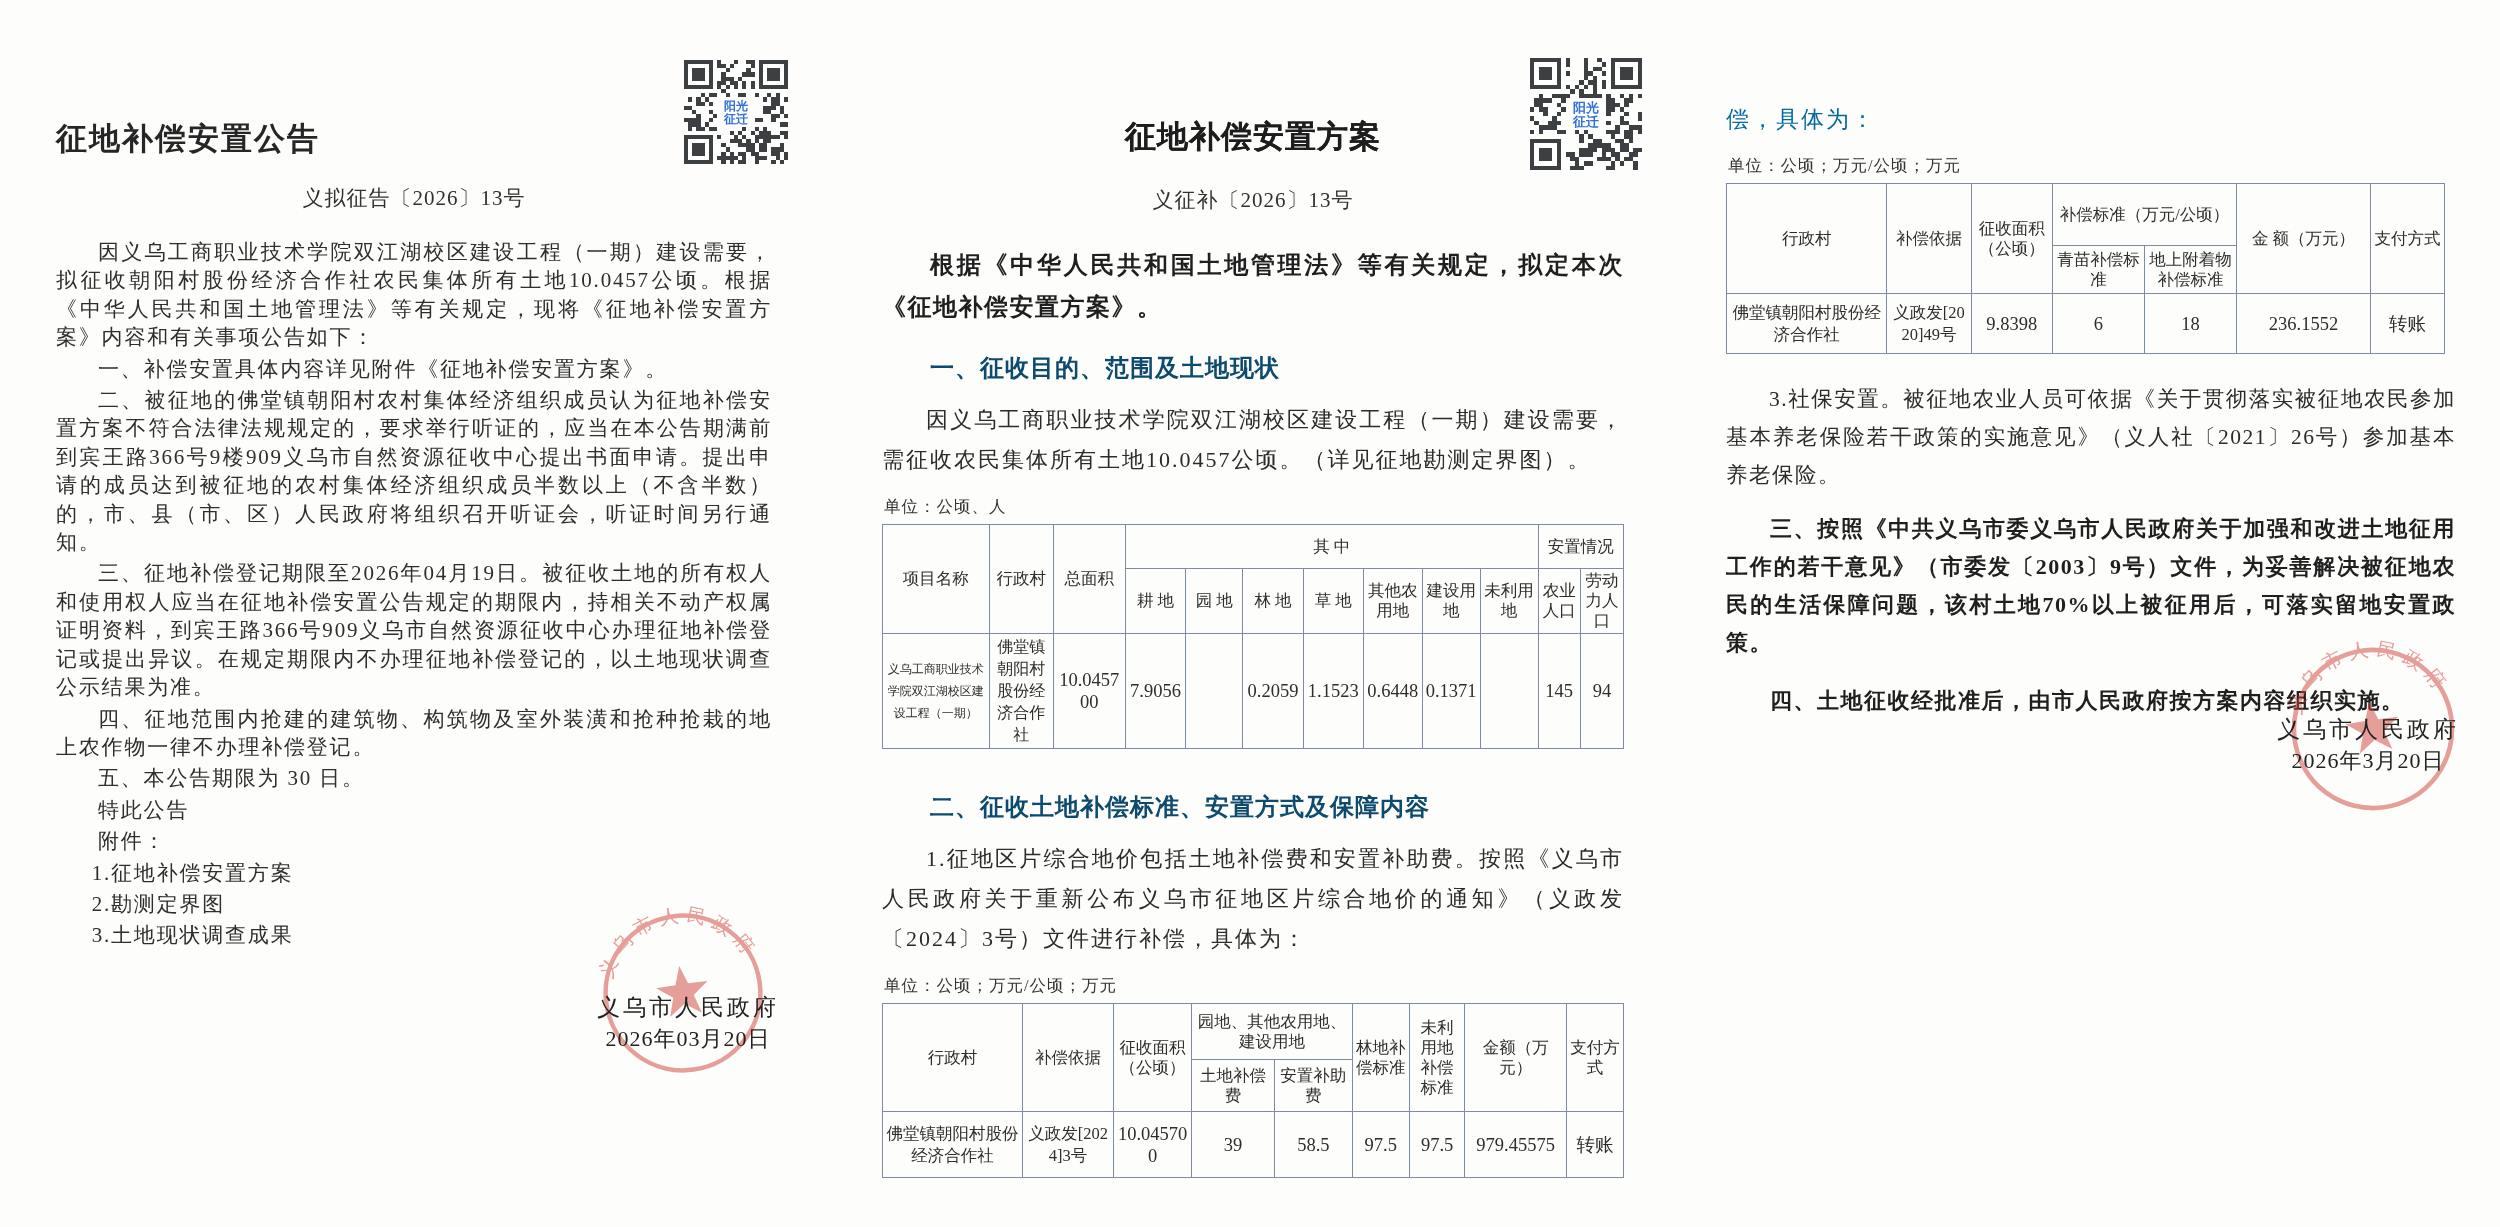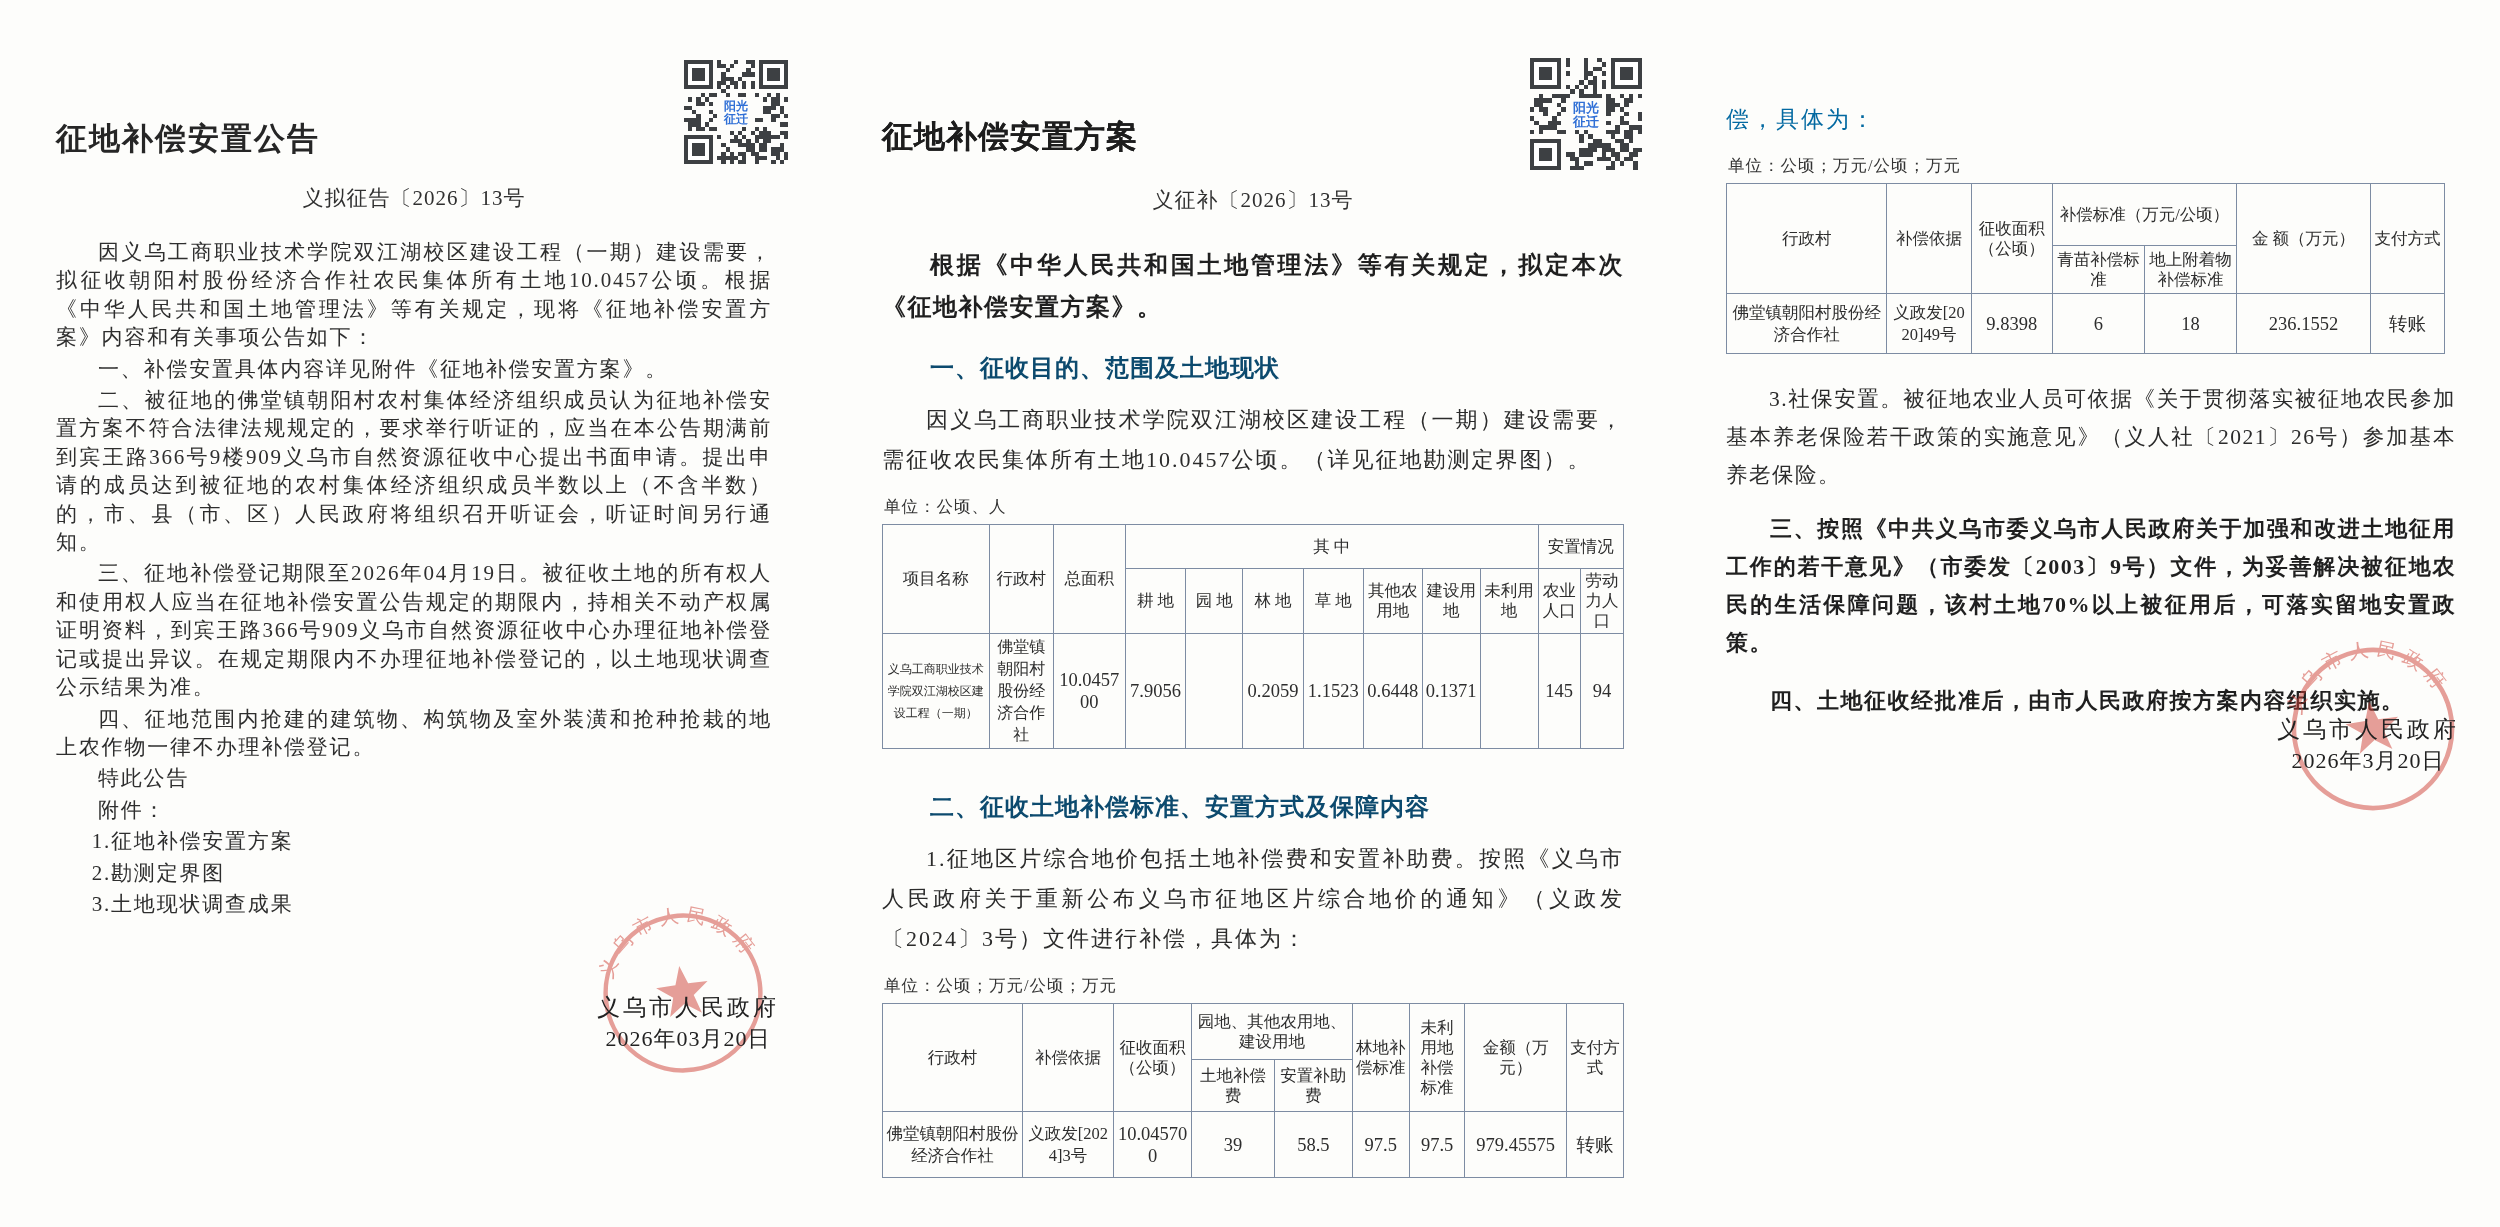--- a/index.html
+++ b/index.html
@@ -20,21 +20,21 @@
   .seal{position:absolute;opacity:.5;transform:rotate(-8deg);}
   #seal1{left:592px;top:902px;width:182px;height:182px;}
   #seal3{left:592px;top:636px;width:186px;height:186px;}
   .sign{position:absolute;text-align:center;z-index:3;}
   .sign .gov{font-size:23px;letter-spacing:3px;color:#222;}
   .sign .dt{font-size:22px;letter-spacing:1px;margin-top:1px;color:#222;}
   #sign1{left:556px;top:992px;width:264px;}
   #sign3{left:548px;top:714px;width:264px;}
   
   #page2{left:818px;width:870px;padding:0 64px;}
-  .title2{margin:116px 0 0;text-align:left;font-size:31px;font-weight:900;letter-spacing:1px;color:#1d1d1d;
+  .title2{margin:116px 0 0;text-align:center;font-size:31px;font-weight:900;letter-spacing:1px;color:#1d1d1d;
           text-shadow:0 0 .6px #1d1d1d;}
   .intro2{margin:30px 0 0;font-size:24px;font-weight:bold;line-height:42px;letter-spacing:1.5px;text-indent:2em;text-align:justify;color:#1f1f1f;}
   .sec-h{margin:24px 0 0;font-size:24px;font-weight:bold;text-indent:2em;letter-spacing:1px;color:#0c4a6e;}
   .para2{margin:16px 0 0;font-size:22px;line-height:40px;letter-spacing:2px;text-indent:2em;text-align:justify;color:#2b2b2b;}
   .unit-note{font-size:16.5px;letter-spacing:1px;margin:16px 2px 0;color:#333;}
   table{border-collapse:collapse;width:100%;table-layout:fixed;margin-top:6px;}
   th,td{border:1px solid #7d8ca3;text-align:center;vertical-align:middle;padding:2px 3px;
         font-weight:normal;color:#2d2d2d;word-break:break-all;}
   th{font-size:16.5px;line-height:20px;}
   td{font-size:18.5px;line-height:22px;}
@@ -226,20 +226,21 @@
 
     <h1 class="title1">征地补偿安置公告</h1>
     <div class="docno">义拟征告〔2026〕13号</div>
 
     <div class="body1">
       <p class="b1">因义乌工商职业技术学院双江湖校区建设工程（一期）建设需要，拟征收朝阳村股份经济合作社农民集体所有土地10.0457公顷。根据《中华人民共和国土地管理法》等有关规定，现将《征地补偿安置方案》内容和有关事项公告如下：</p>
       <p class="b1">一、补偿安置具体内容详见附件《征地补偿安置方案》。</p>
       <p class="b1">二、被征地的佛堂镇朝阳村农村集体经济组织成员认为征地补偿安置方案不符合法律法规规定的，要求举行听证的，应当在本公告期满前到宾王路366号9楼909义乌市自然资源征收中心提出书面申请。提出申请的成员达到被征地的农村集体经济组织成员半数以上（不含半数）的，市、县（市、区）人民政府将组织召开听证会，听证时间另行通知。</p>
       <p class="b1">三、征地补偿登记期限至2026年04月19日。被征收土地的所有权人和使用权人应当在征地补偿安置公告规定的期限内，持相关不动产权属证明资料，到宾王路366号909义乌市自然资源征收中心办理征地补偿登记或提出异议。在规定期限内不办理征地补偿登记的，以土地现状调查公示结果为准。</p>
       <p class="b1">四、征地范围内抢建的建筑物、构筑物及室外装潢和抢种抢栽的地上农作物一律不办理补偿登记。</p>
+      <p class="b1">五、本公告期限为 30 日。</p>
       <p class="b1">特此公告</p>
       <p class="b1">附件：</p>
       <p class="att">1.征地补偿安置方案</p>
       <p class="att">2.勘测定界图</p>
       <p class="att">3.土地现状调查成果</p>
     </div>
 
     <svg class="seal" id="seal1" viewBox="0 0 200 200">
       <circle cx="100" cy="100" r="85" fill="none" stroke="#cf4237" stroke-width="5"></circle>
       <path id="sealArc1" d="M 26,132 A 80,80 0 1 1 174,132" fill="none"></path>

